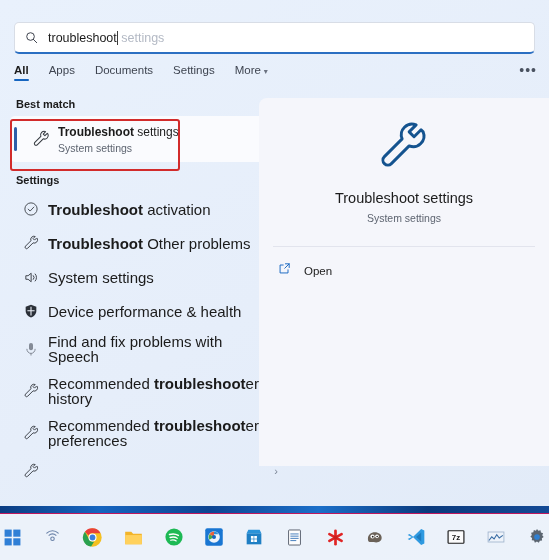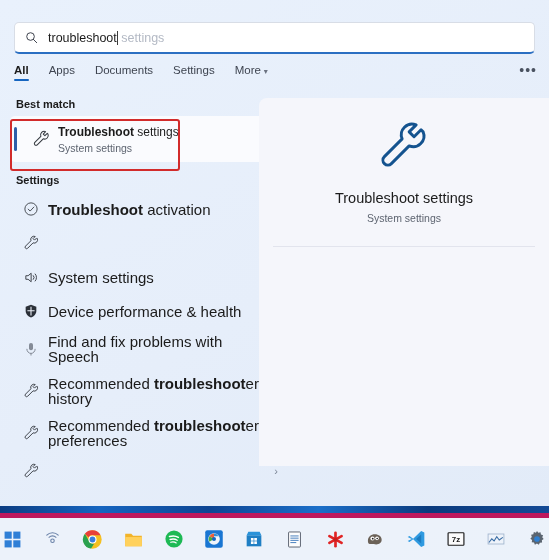--- a/index.html
+++ b/index.html
@@ -153,21 +153,21 @@
 
   
   #wallpaper-stripe {
     position:absolute; left:0; right:0; bottom:47px; height:7px;
     background: linear-gradient(90deg,#0b3d82 0%, #1565c0 18%, #0d4593 38%,
                 #1b6fc9 58%, #0a3a7d 78%, #134a96 100%);
   }
   #taskbar {
     position: absolute; left:0; right:0; bottom:0; height:47px;
     background: rgba(236,242,250,0.94);
-    border-top: 5px solid #be185d;
+    border-top: 1px solid #be185d;
     display:flex; align-items:center; justify-content:center;
     gap: 16px;
   }
   .tb-item { width: 26px; height: 26px; display:flex; align-items:center; justify-content:center; }
 </style>
 </head>
 <body>
 
 <div id="search-panel">
 
@@ -235,20 +235,21 @@
       <span class="li-label"><b>Troubleshoot</b><span> activation</span></span>
       <span class="li-chev">›</span>
     </div>
 
     <div class="list-item">
       <span class="li-icon">
         <svg width="17" height="17" viewBox="0 0 24 24">
           <path d="M20.2 5.1a4.6 4.6 0 0 1-6 6L6.6 18.7a2.1 2.1 0 0 1-3-3l7.6-7.6a4.6 4.6 0 0 1 6-6l-3 3 2.1 2.1 3-3z" fill="none" stroke="#33383f" stroke-width="1.3" stroke-linejoin="round"></path>
         </svg>
       </span>
+      <span class="li-label"><b>Troubleshoot</b><span> Other problems</span></span>
       <span class="li-chev">›</span>
     </div>
 
     <div class="list-item">
       <span class="li-icon">
         <svg width="17" height="17" viewBox="0 0 24 24">
           <path d="M4 9.5h3.2L11.5 6v12L7.2 14.5H4z" fill="none" stroke="#33383f" stroke-width="1.3" stroke-linejoin="round"></path>
           <path d="M14.6 9.3a3.9 3.9 0 0 1 0 5.4" fill="none" stroke="#33383f" stroke-width="1.3" stroke-linecap="round"></path>
           <path d="M17.2 7a7.2 7.2 0 0 1 0 10" fill="none" stroke="#33383f" stroke-width="1.3" stroke-linecap="round"></path>
         </svg>
@@ -313,20 +314,30 @@
 
   <div id="preview-panel">
     <div id="preview-icon">
       <svg width="56" height="56" viewBox="0 0 24 24">
         <path d="M20.2 5.1a4.6 4.6 0 0 1-6 6L6.6 18.7a2.1 2.1 0 0 1-3-3l7.6-7.6a4.6 4.6 0 0 1 6-6l-3 3 2.1 2.1 3-3z" fill="none" stroke="#14538f" stroke-width="1.25" stroke-linejoin="round"></path>
       </svg>
     </div>
     <div id="preview-title">Troubleshoot settings</div>
     <div id="preview-sub">System settings</div>
     <div id="preview-divider"></div>
+    <div id="open-action">
+      <span>
+        <svg width="15" height="15" viewBox="0 0 24 24">
+          <path d="M13.5 4.5H19.5V10.5" fill="none" stroke="#1565c0" stroke-width="1.5" stroke-linecap="round" stroke-linejoin="round"></path>
+          <path d="M19.5 4.5L12.4 11.6" fill="none" stroke="#1565c0" stroke-width="1.5" stroke-linecap="round"></path>
+          <path d="M17.6 14.1V19.1H4.9V6.4H9.9" fill="none" stroke="#1565c0" stroke-width="1.5" stroke-linecap="round" stroke-linejoin="round"></path>
+        </svg>
+      </span>
+      <span id="open-label">Open</span>
+    </div>
   </div>
 
 </div>
 
 <div id="wallpaper-stripe"></div>
 
 <div id="taskbar">
 
   <div class="tb-item">
     <svg width="19" height="19" viewBox="0 0 24 24">

